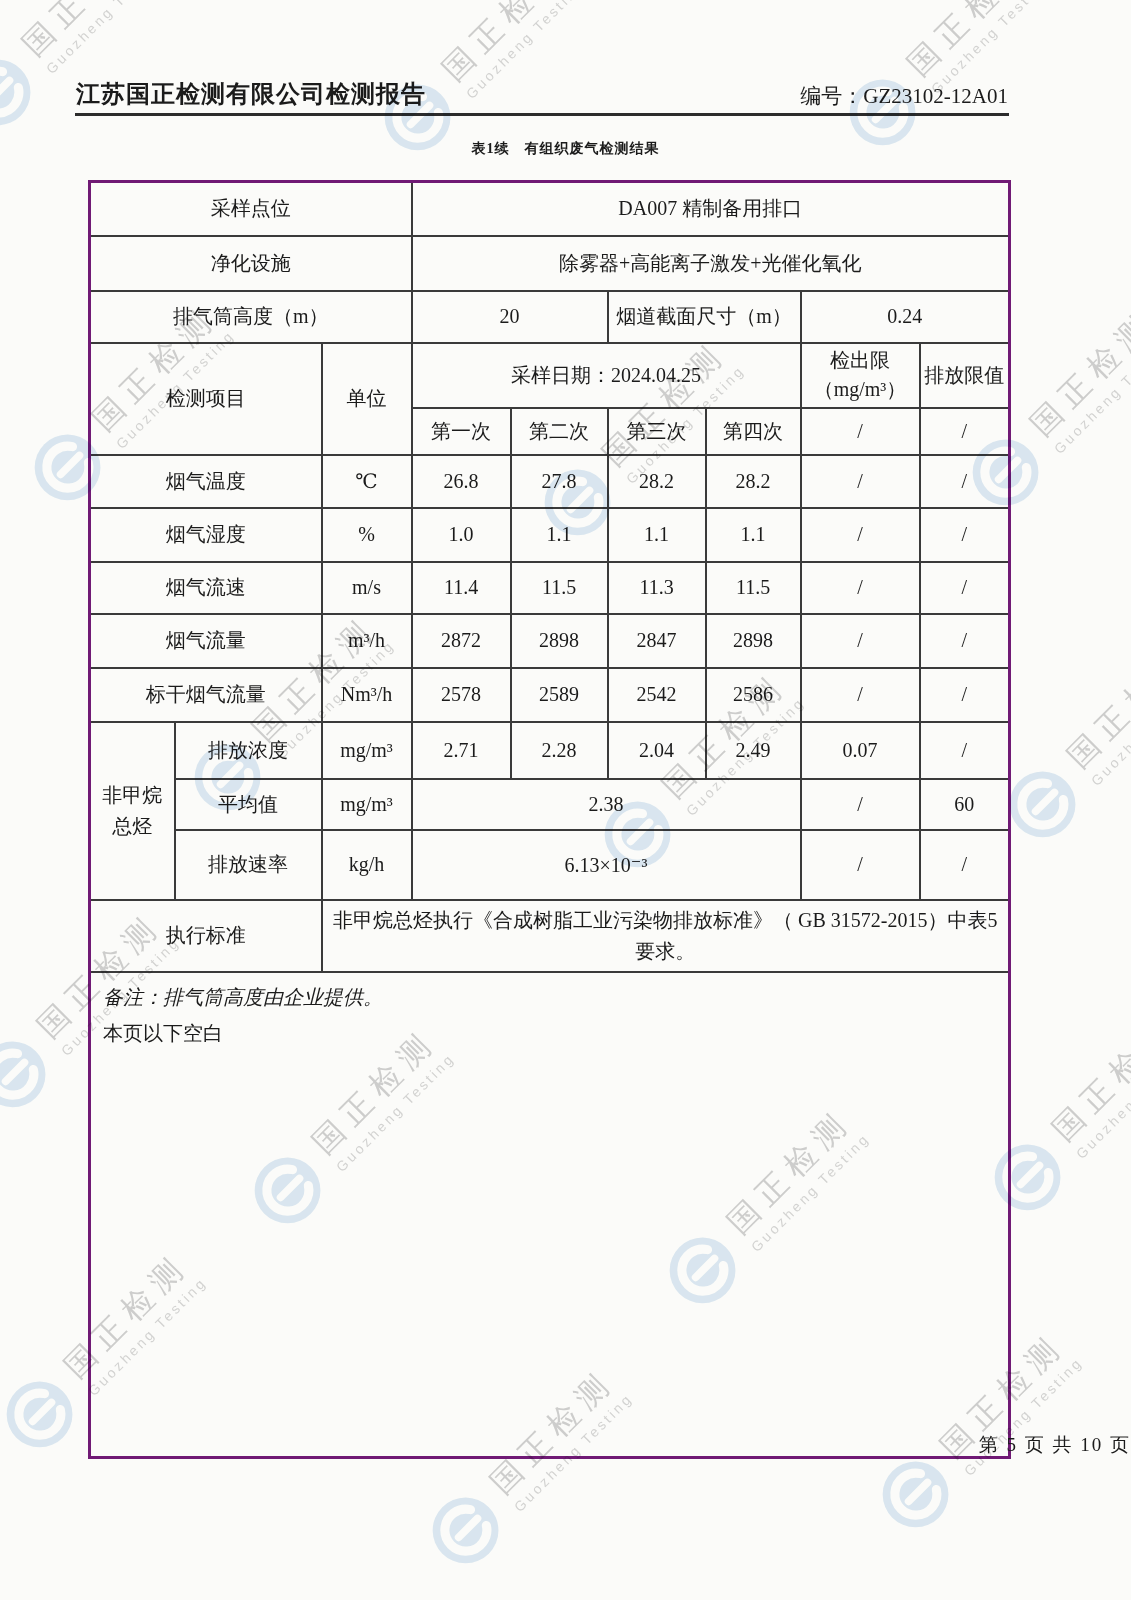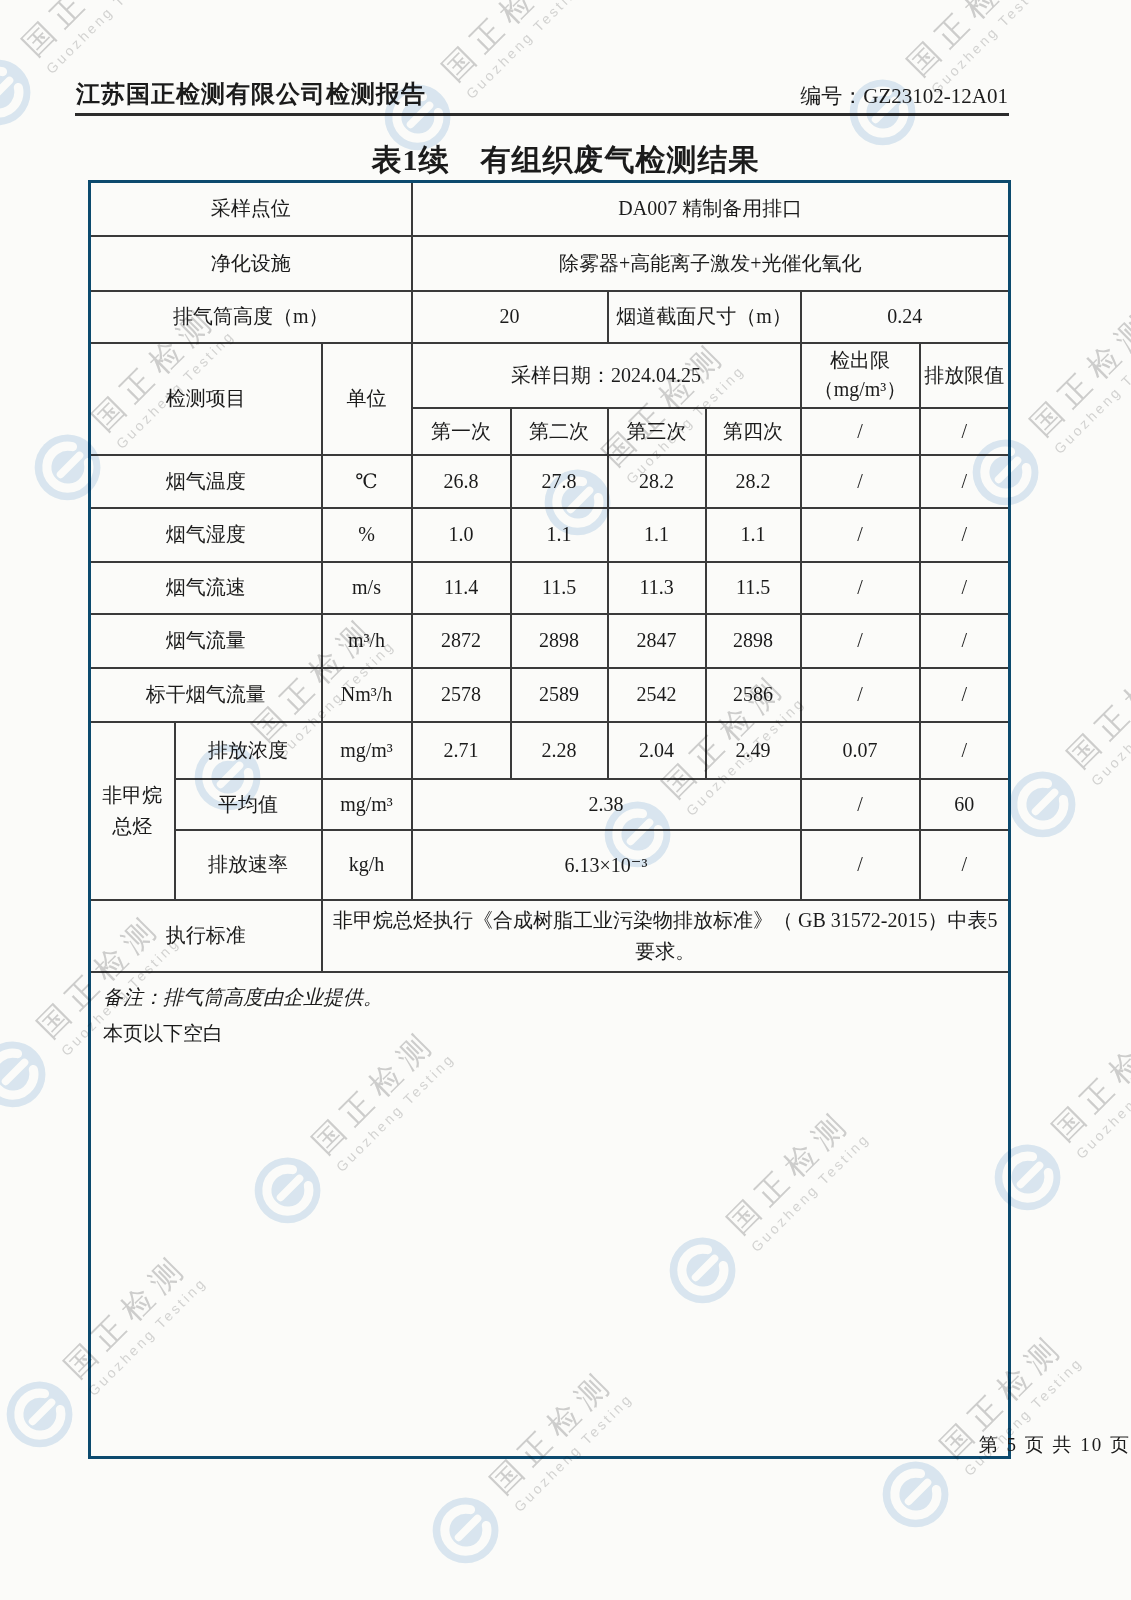--- a/index.html
+++ b/index.html
@@ -15,28 +15,28 @@
   .report-header {
     position:absolute; left:76px; top:78px; width:932px;
     display:flex; justify-content:space-between; align-items:flex-end;
   }
   .report-header .rh-title { font-size:24px; font-weight:700; letter-spacing:1px; }
   .report-header .rh-no { font-size:21px; }
   .header-rule { position:absolute; left:75px; top:113px; width:934px; height:3px; background:#2c2c2c; }
 
   .doc-title {
     position:absolute; top:140px; left:0; width:100%;
-    text-align:center; font-size:30px; font-weight:700; letter-spacing:1px;
+    text-align:center; font-size:14px; font-weight:700; letter-spacing:1px;
   }
 
   
   .main-table {
     position:absolute; left:88px; top:180px; width:920px;
     border-collapse:collapse; table-layout:fixed;
-    border:3px solid #0c4a6e;
+    border:3px solid #701a75;
   }
   .main-table td {
     border:2px solid #3a3a3a; text-align:center; vertical-align:middle;
     font-size:20px; padding:0 2px; overflow:hidden;
   }
   .blk { display:block; line-height:29px; }
   .wrapnarrow { display:inline-block; max-width:68px; line-height:31px; word-break:break-all; }
   .std-text { text-align:center; padding:4px 8px !important; line-height:31px; }
   .remarks {
     vertical-align:top !important; text-align:left !important;

